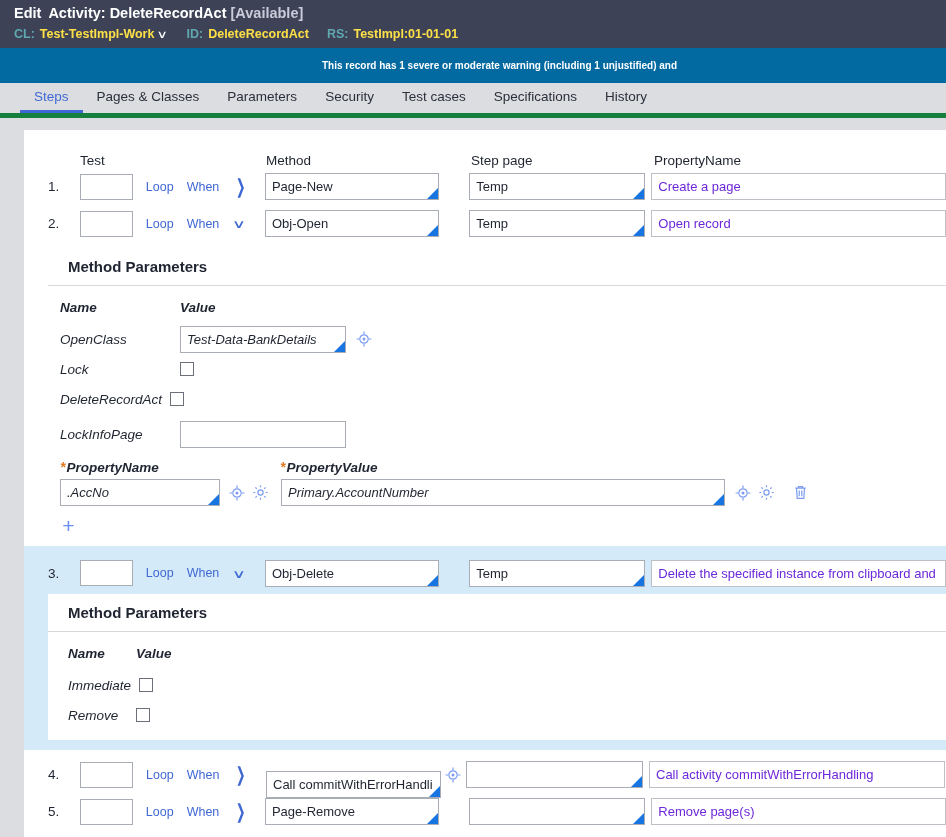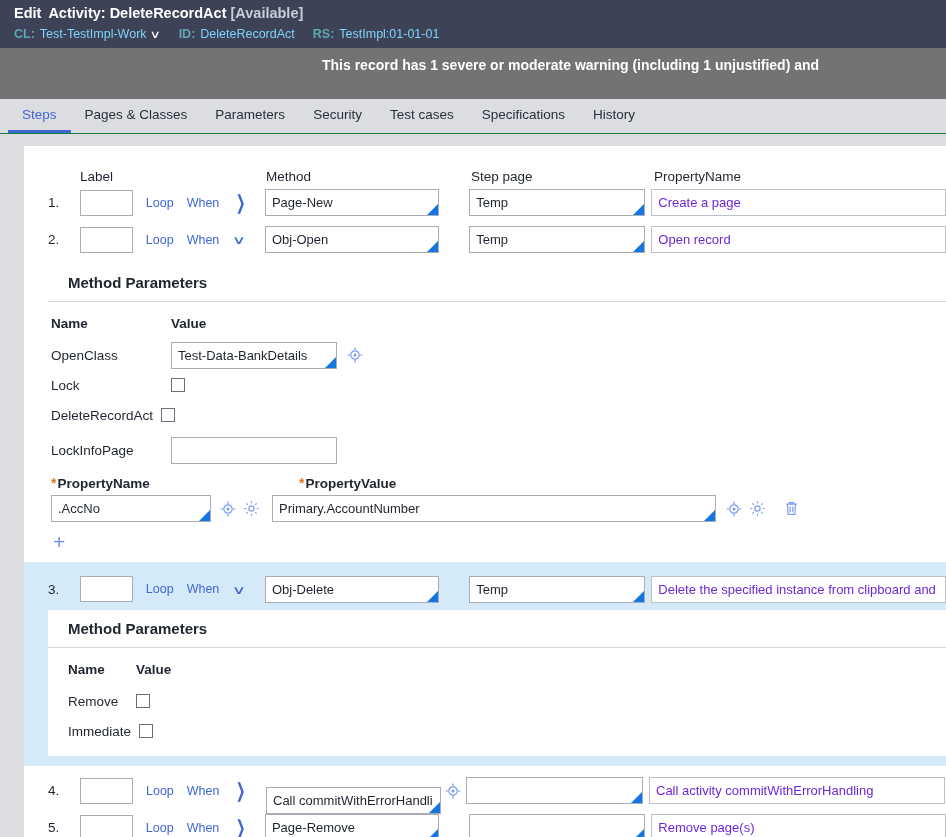--- a/index.html
+++ b/index.html
@@ -32,52 +32,52 @@
     line-height: 20px;
     white-space: nowrap;
     margin-top: 1px;
   }
   .hdr-key {
     color: #5fa8b0;
     font-weight: bold;
     margin-right: 5px;
   }
   .hdr-val {
-    color: #7dd3fc;
-    font-weight: normal;
+    color: #fde047;
+    font-weight: bold;
     margin-right: 18px;
   }
   .hdr-val.nogap { margin-right: 4px; }
   .caret-down {
     display: inline-block;
     color: #ffffff;
     font-size: 11px;
     margin-right: 20px;
     transform: scaleX(1.4);
   }
 
   
   .warn-banner {
-    background: #737373;
+    background: #0369a1;
     color: #ffffff;
-    height: 51px;
+    height: 35px;
     line-height: 35px;
-    font-size: 14px;
+    font-size: 10px;
     font-weight: bold;
     padding-left: 322px;
     white-space: nowrap;
     overflow: hidden;
   }
 
   
   .tabbar {
     background: #dcdde1;
     height: 35px;
-    border-bottom: 1px solid #15803d;
-    padding-left: 8px;
+    border-bottom: 5px solid #15803d;
+    padding-left: 20px;
     display: flex;
     align-items: stretch;
   }
   .tab {
     font-size: 13.5px;
     color: #2b2f3a;
     padding: 0 14px;
     display: flex;
     align-items: center;
     cursor: pointer;
@@ -187,21 +187,21 @@
   .mp-title {
     font-size: 15px;
     font-weight: bold;
     color: #1f2430;
     padding: 10px 0 10px 44px;
   }
   .mp-rule {
     border-top: 1px solid #d6d8dc;
     margin: 0 0 0 24px;
   }
-  .mp-grid { padding: 14px 0 0 27px; }
+  .mp-grid { padding: 14px 0 0 36px; font-style: italic; }
   .mp-head {
     display: flex;
     font-size: 13.5px;
     font-weight: bold;
     color: #1f2430;
     margin-bottom: 9px;
   }
   .mp-h-name { width: 120px; }
   .mp-row {
     display: flex;
@@ -227,21 +227,20 @@
   .ico svg { display: block; }
   .ico.sp { margin-left: 10px; }
 
   
   .prop-head {
     display: flex;
     font-size: 13.5px;
     font-weight: bold;
     color: #1f2430;
     margin: 10px 0 4px 0;
-    gap: 28px;
   }
   .req { color: #e07b28; margin-right: 1px; font-size: 14px; }
   .ph-name { width: 220px; }
   .prop-row { display: flex; align-items: center; }
   .inp-propname { width: 160px; }
   .inp-propval  { width: 444px; }
   .plus {
     color: #6c8ff5;
     font-size: 21px;
     margin: 9px 0 0 2px;
@@ -286,21 +285,21 @@
   <div class="tab">Test cases</div>
   <div class="tab">Specifications</div>
   <div class="tab">History</div>
 </div>
 
 <div class="page-body">
 <div class="card">
 
   <div class="col-headers">
     <div class="ch-num"></div>
-    <div class="ch-label">Label</div>
+    <div class="ch-label">Test</div>
     <div class="ch-method">Method</div>
     <div class="ch-page">Step page</div>
     <div class="ch-desc">PropertyName</div>
   </div>
 
   <div class="step-row">
     <div class="s-num">1.</div>
     <div class="s-labelcell">
       <div class="inp-label"></div>
       <span class="lnk">Loop</span>
@@ -425,25 +424,25 @@
 
     <div class="sel-inner">
       <div class="mp-title">Method Parameters</div>
       <div class="mp-rule"></div>
       <div class="mp-grid">
         <div class="mp-head">
           <div style="width:68px;">Name</div>
           <div>Value</div>
         </div>
         <div class="mp-row">
-          <div style="width:68px;">Remove</div>
+          <div class="mp-n tight">Immediate</div>
           <span class="cbx"></span>
         </div>
         <div class="mp-row">
-          <div class="mp-n tight">Immediate</div>
+          <div style="width:68px;">Remove</div>
           <span class="cbx"></span>
         </div>
       </div>
     </div>
   </div>
 
   <div class="step-row" style="margin-top:6px;">
     <div class="s-num">4.</div>
     <div class="s-labelcell">
       <div class="inp-label"></div>

